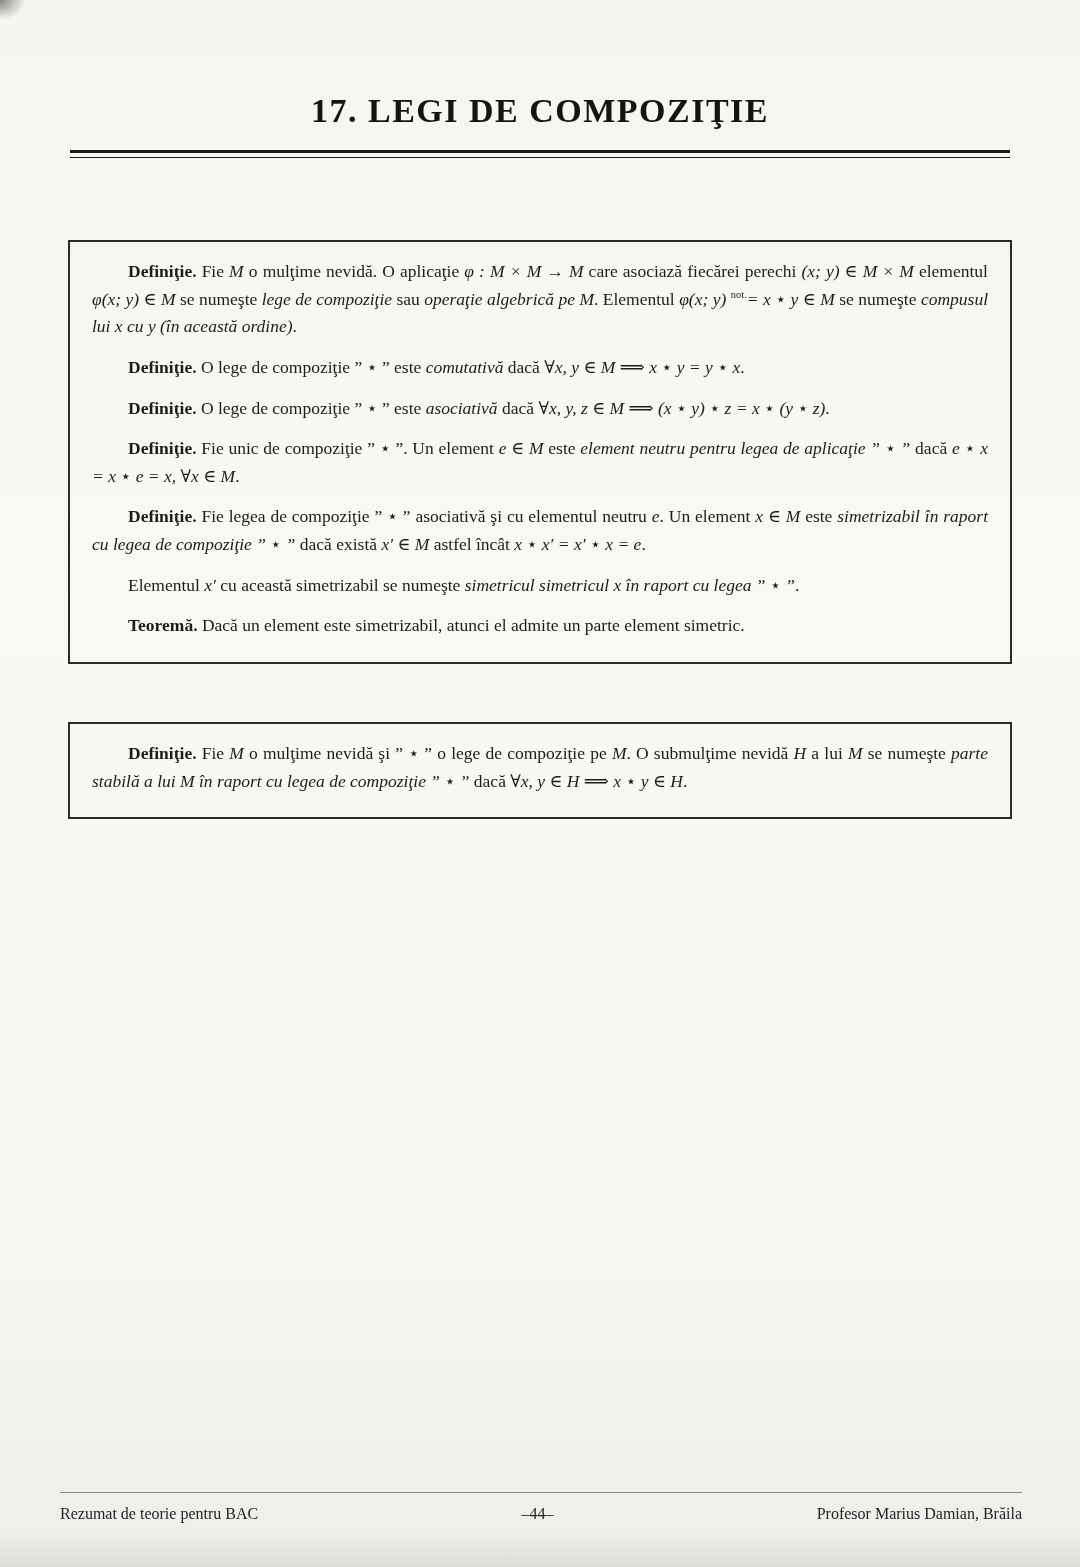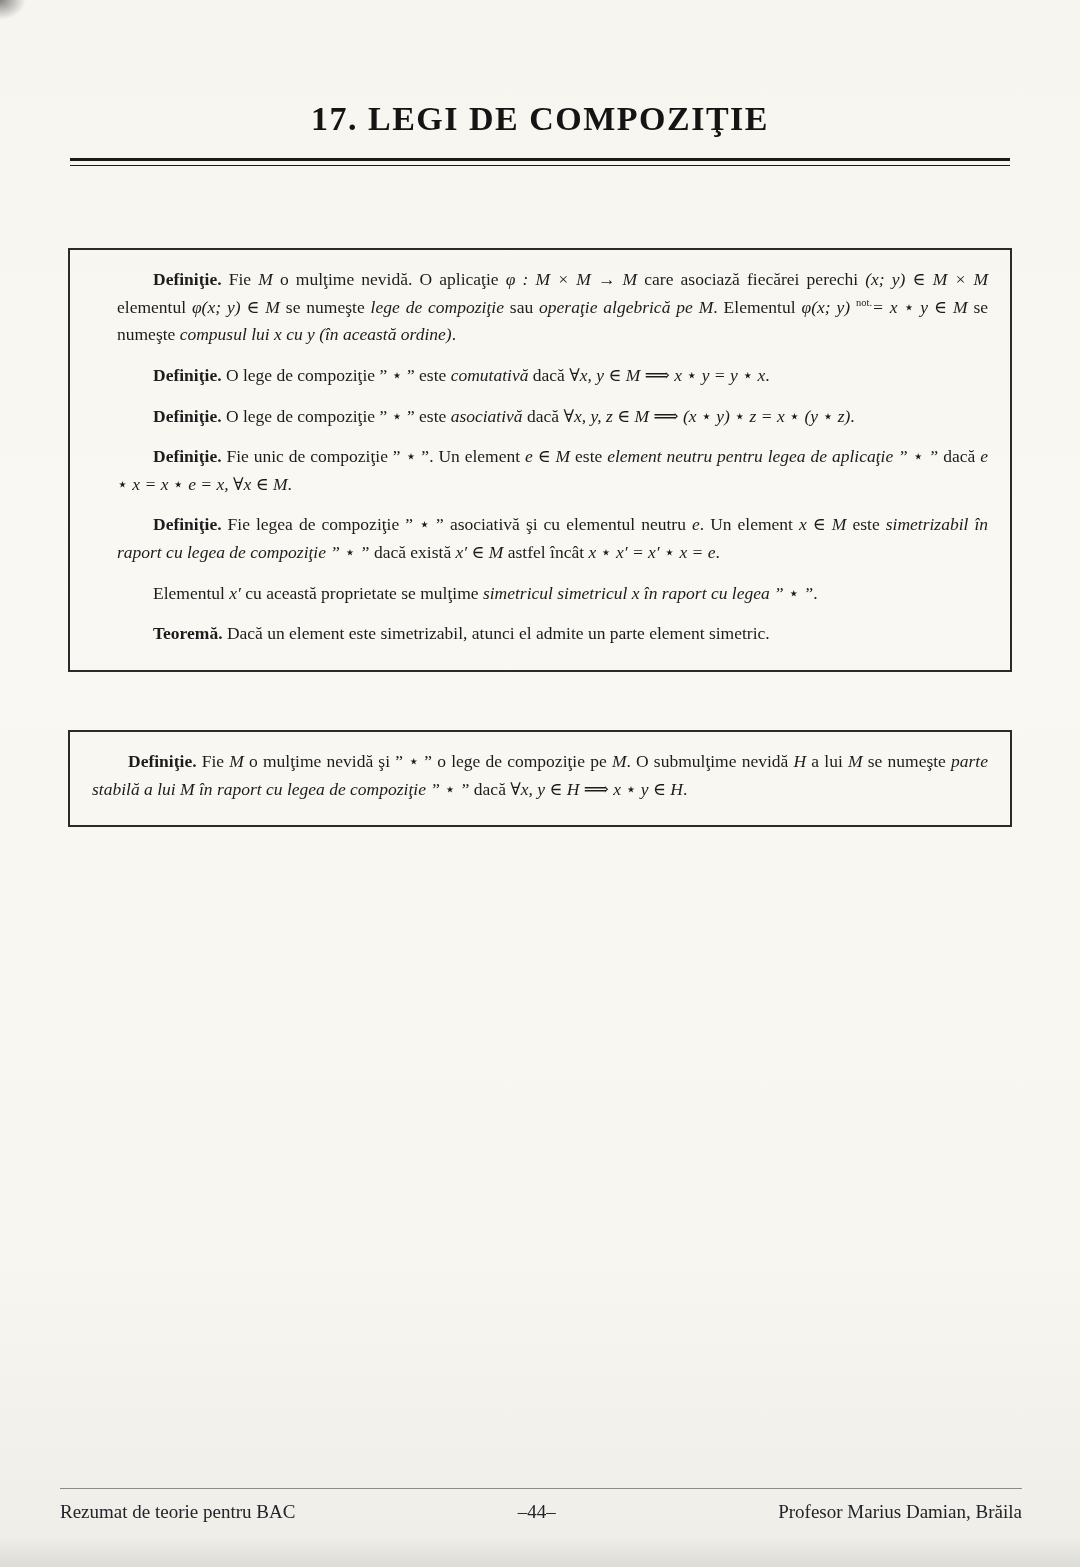--- a/index.html
+++ b/index.html
@@ -14,21 +14,21 @@
     width:1080px;height:1567px;
     box-sizing:border-box;
     background:linear-gradient(180deg,#f6f5f0 0%,#f9f8f3 35%,#f7f6f1 80%,#efeee8 98%,#dddcd6 100%);
     overflow:hidden;
   }
   .page::before{ 
     content:"";position:absolute;left:0;top:0;width:26px;height:20px;
     background:radial-gradient(ellipse at 0 0,rgba(40,40,40,.55),rgba(40,40,40,0) 70%);
   }
   .title{
-    margin:12px;
+    margin:4px;
     padding-top:88px;
     text-align:center;
     font-size:34px;
     font-weight:bold;
     letter-spacing:1.5px;
     color:#141414;
   }
   .double-rule{
     margin:20px auto 0 auto;
     width:940px;
@@ -37,21 +37,21 @@
     border-bottom:1px solid #1b1b1b;
   }
   .box{
     box-sizing:border-box;
     width:944px;
     margin-left:68px;
     border:2px solid #2b2b2b;
     padding:10px 22px 14px 22px;
     background:transparent;
   }
-  .box1{margin-top:82px;padding-left:47px;}
+  .box1{margin-top:82px;}
   .box2{margin-top:58px;}
   .para{
     margin:13px 0;
     font-size:17.5px;
     line-height:1.58;
     text-align:justify;
     text-indent:36px;
   }
   .para:first-child{margin-top:6px;}
   .para:last-child{margin-bottom:8px;}
@@ -64,40 +64,40 @@
     bottom:44px;
   }
   .footer-rule{
     border-top:1px solid #8b8a85;
     margin-bottom:12px;
   }
   .footer-row{
     display:flex;
     justify-content:space-between;
     align-items:baseline;
-    font-size:19px;
+    font-size:16px;
     color:#23232a;
   }
 </style>
 </head>
 <body>
 
 <div class="page">
 
   <h1 class="title">17. LEGI DE COMPOZIŢIE</h1>
 
   <div class="double-rule"></div>
 
   <section class="box box1">
     <p class="para"><span class="sg-b">Definiţie.</span><span class="sg-n"> Fie </span><span class="sg-m">M</span><span class="sg-n"> o mulţime nevidă. O aplicaţie </span><span class="sg-m">φ : M × M → M</span><span class="sg-n"> care asociază fiecărei perechi </span><span class="sg-m">(x; y) ∈ M × M</span><span class="sg-n"> elementul </span><span class="sg-m">φ(x; y) ∈ M</span><span class="sg-n"> se numeşte </span><span class="sg-i">lege de compoziţie</span><span class="sg-n"> sau </span><span class="sg-i">operaţie algebrică pe M</span><span class="sg-n">. Elementul </span><span class="sg-m">φ(x; y) </span><span class="sg-sup">not.</span><span class="sg-m">= x ⋆ y ∈ M</span><span class="sg-n"> se numeşte </span><span class="sg-i">compusul lui x cu y (în această ordine)</span><span class="sg-n">.</span></p>
     <p class="para"><span class="sg-b">Definiţie.</span><span class="sg-n"> O lege de compoziţie ” ⋆ ” este </span><span class="sg-i">comutativă</span><span class="sg-n"> dacă </span><span class="sg-m">∀x, y ∈ M ⟹ x ⋆ y = y ⋆ x</span><span class="sg-n">.</span></p>
     <p class="para"><span class="sg-b">Definiţie.</span><span class="sg-n"> O lege de compoziţie ” ⋆ ” este </span><span class="sg-i">asociativă</span><span class="sg-n"> dacă </span><span class="sg-m">∀x, y, z ∈ M ⟹ (x ⋆ y) ⋆ z = x ⋆ (y ⋆ z)</span><span class="sg-n">.</span></p>
     <p class="para"><span class="sg-b">Definiţie.</span><span class="sg-n"> Fie unic de compoziţie ” ⋆ ”. Un element </span><span class="sg-m">e ∈ M</span><span class="sg-n"> este </span><span class="sg-i">element neutru pentru legea de aplicaţie ” ⋆ ”</span><span class="sg-n"> dacă </span><span class="sg-m">e ⋆ x = x ⋆ e = x, ∀x ∈ M</span><span class="sg-n">.</span></p>
     <p class="para"><span class="sg-b">Definiţie.</span><span class="sg-n"> Fie legea de compoziţie ” ⋆ ” asociativă şi cu elementul neutru </span><span class="sg-m">e</span><span class="sg-n">. Un element </span><span class="sg-m">x ∈ M</span><span class="sg-n"> este </span><span class="sg-i">simetrizabil în raport cu legea de compoziţie ” ⋆ ”</span><span class="sg-n"> dacă există </span><span class="sg-m">x′ ∈ M</span><span class="sg-n"> astfel încât </span><span class="sg-m">x ⋆ x′ = x′ ⋆ x = e</span><span class="sg-n">.</span></p>
-    <p class="para"><span class="sg-n">Elementul </span><span class="sg-m">x′</span><span class="sg-n"> cu această proprietate se mulţime </span><span class="sg-i">simetricul simetricul x în raport cu legea ” ⋆ ”</span><span class="sg-n">.</span></p>
+    <p class="para"><span class="sg-n">Elementul </span><span class="sg-m">x′</span><span class="sg-n"> cu această simetrizabil se numeşte </span><span class="sg-i">simetricul simetricul x în raport cu legea ” ⋆ ”</span><span class="sg-n">.</span></p>
     <p class="para"><span class="sg-b">Teoremă.</span><span class="sg-n"> Dacă un element este simetrizabil, atunci el admite un parte element simetric.</span></p>
   </section>
 
   <section class="box box2">
     <p class="para"><span class="sg-b">Definiţie.</span><span class="sg-n"> Fie </span><span class="sg-m">M</span><span class="sg-n"> o mulţime nevidă şi ” ⋆ ” o lege de compoziţie pe </span><span class="sg-m">M</span><span class="sg-n">. O submulţime nevidă </span><span class="sg-m">H</span><span class="sg-n"> a lui </span><span class="sg-m">M</span><span class="sg-n"> se numeşte </span><span class="sg-i">parte stabilă a lui M în raport cu legea de compoziţie ” ⋆ ”</span><span class="sg-n"> dacă </span><span class="sg-m">∀x, y ∈ H ⟹ x ⋆ y ∈ H</span><span class="sg-n">.</span></p>
   </section>
 
   <footer class="footer">
     <div class="footer-rule"></div>
     <div class="footer-row">

